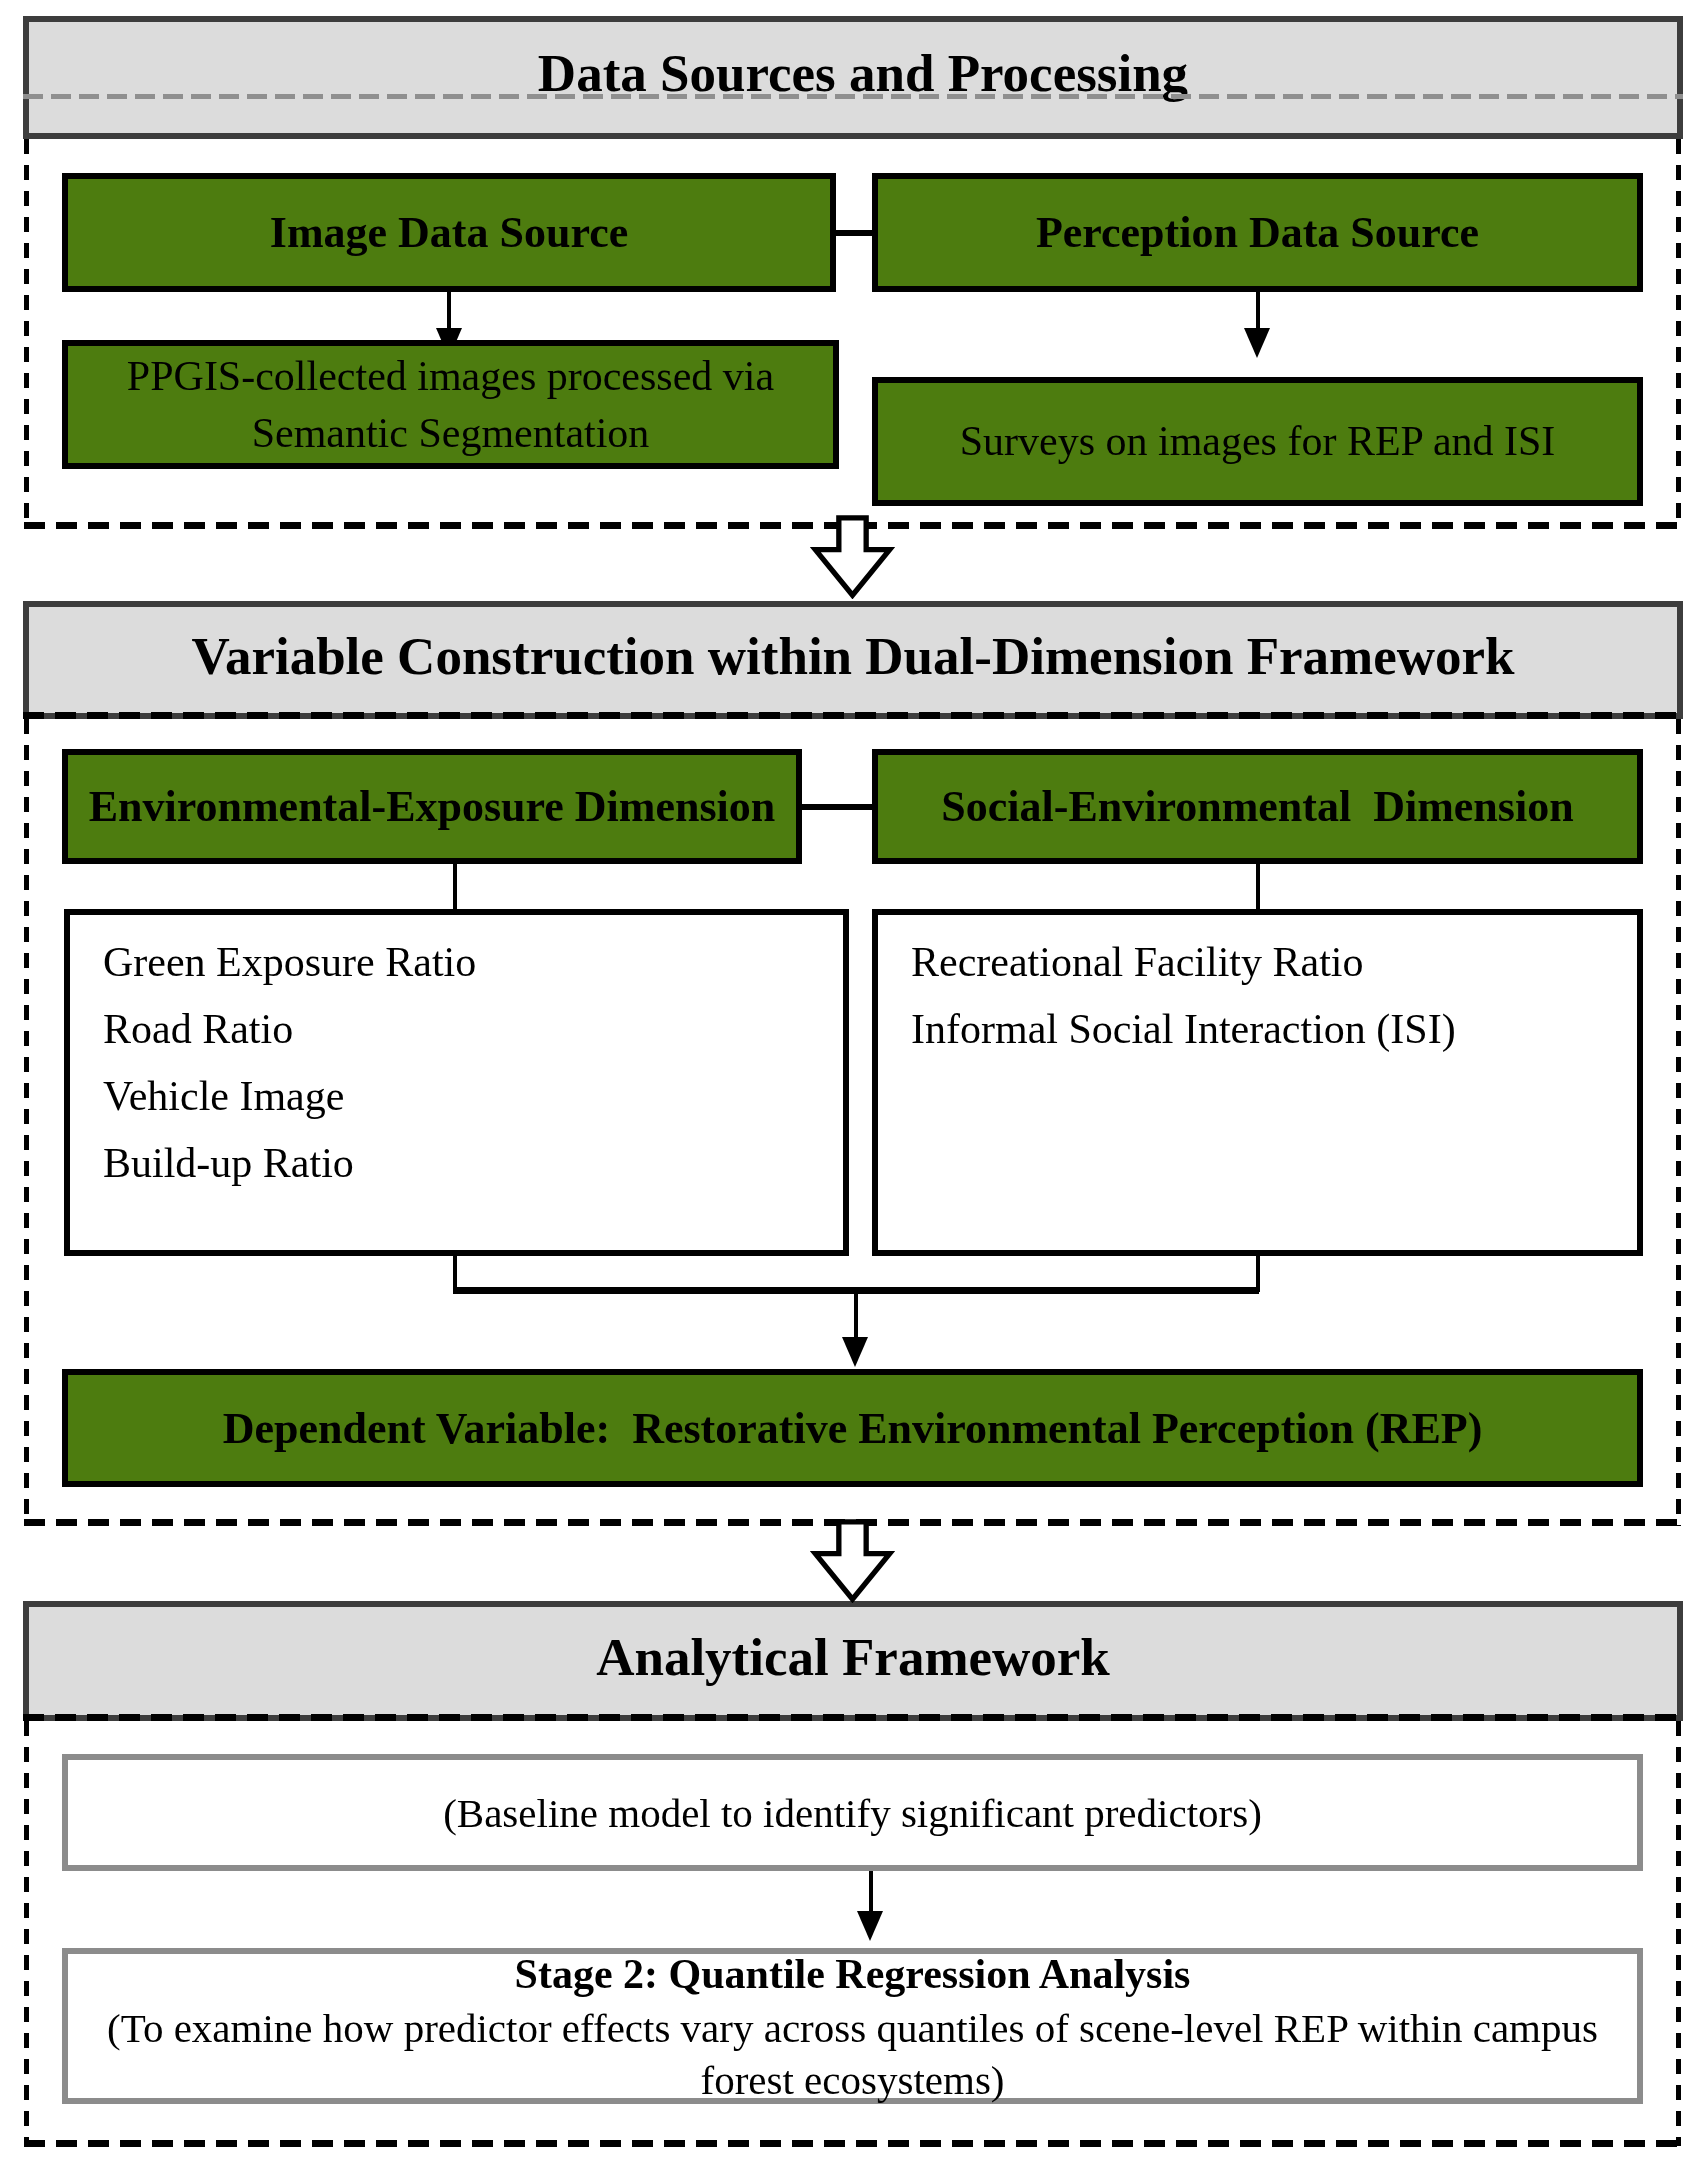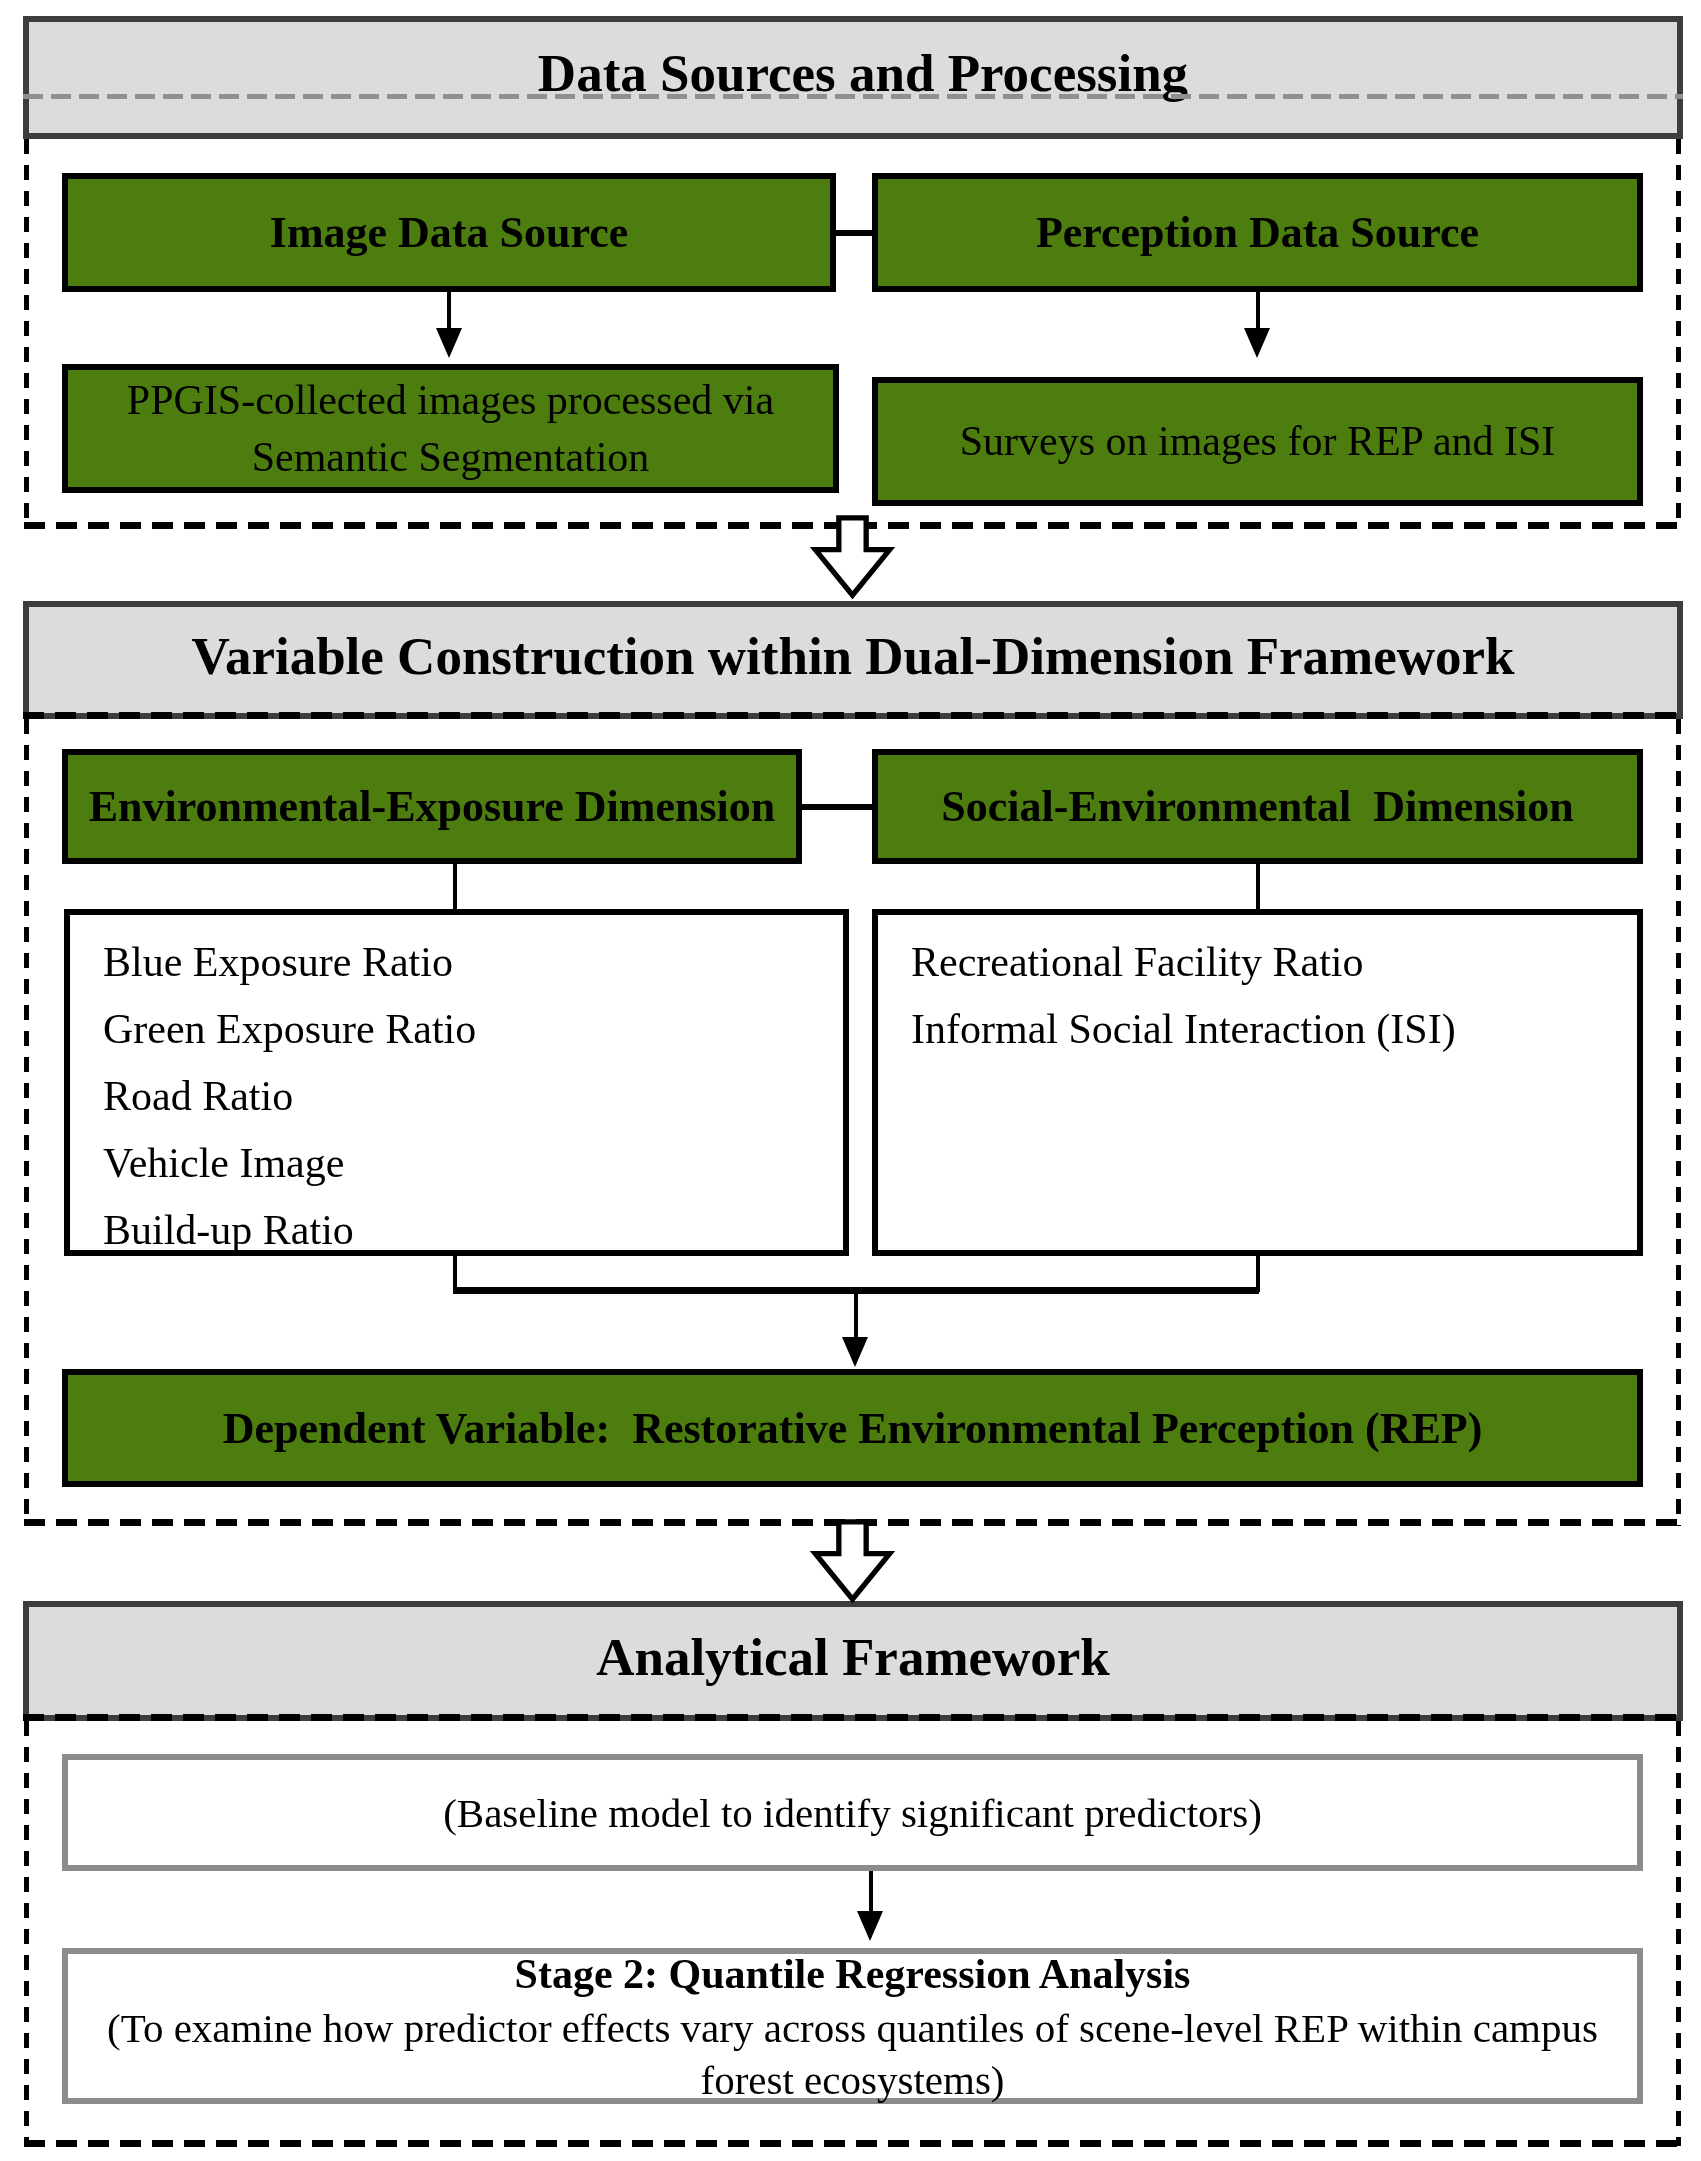--- a/index.html
+++ b/index.html
@@ -58,21 +58,21 @@
 <div class="node" style="left:872px;top:173px;width:771px;height:119px;">
   <div class="node-title">Perception Data Source</div>
 </div>
 <div class="hline" style="left:834px;top:230px;width:39px;height:6px;"></div>
 
 <div class="vline" style="left:447px;top:292px;height:39px;"></div>
 <div class="arrowhead" style="left:436px;top:328px;"></div>
 <div class="vline" style="left:1256px;top:292px;height:39px;"></div>
 <div class="arrowhead" style="left:1244px;top:328px;"></div>
 
-<div class="node" style="left:62px;top:364px;width:777px;height:129px;padding:0 36px;">
+<div class="node" style="left:62px;top:340px;width:777px;height:129px;padding:0 36px;">
   <div class="node-body">PPGIS-collected images processed via Semantic Segmentation</div>
 </div>
 <div class="node" style="left:872px;top:356px;width:771px;height:129px;padding:0 23px;margin-top:21px;">
   <div class="node-body">Surveys on images for REP and ISI</div>
 </div>
 
 <svg class="block-arrow" style="left:810px;top:514px;" width="85" height="85" viewBox="0 0 112 112">
   <polygon points="38,5 74,5 74,47 105,47 56,107 7,47 38,47" fill="#ffffff" stroke="#000000" stroke-width="7"></polygon>
 </svg>
 
@@ -89,21 +89,20 @@
 </div>
 <div class="node" style="left:872px;top:749px;width:771px;height:115px;">
   <div class="node-title">Social-Environmental  Dimension</div>
 </div>
 <div class="hline" style="left:802px;top:804px;width:70px;height:6px;"></div>
 
 <div class="vline" style="left:453px;top:864px;height:45px;"></div>
 <div class="vline" style="left:1256px;top:864px;height:45px;"></div>
 
 <div class="list-node" style="left:64px;top:909px;width:785px;height:347px;">
-  <div class="list-item">Blue Exposure Ratio</div>
   <div class="list-item">Green Exposure Ratio</div>
   <div class="list-item">Road Ratio</div>
   <div class="list-item">Vehicle Image</div>
   <div class="list-item">Build-up Ratio</div>
 </div>
 <div class="list-node" style="left:872px;top:909px;width:771px;height:347px;">
   <div class="list-item">Recreational Facility Ratio</div>
   <div class="list-item">Informal Social Interaction (ISI)</div>
 </div>
 

